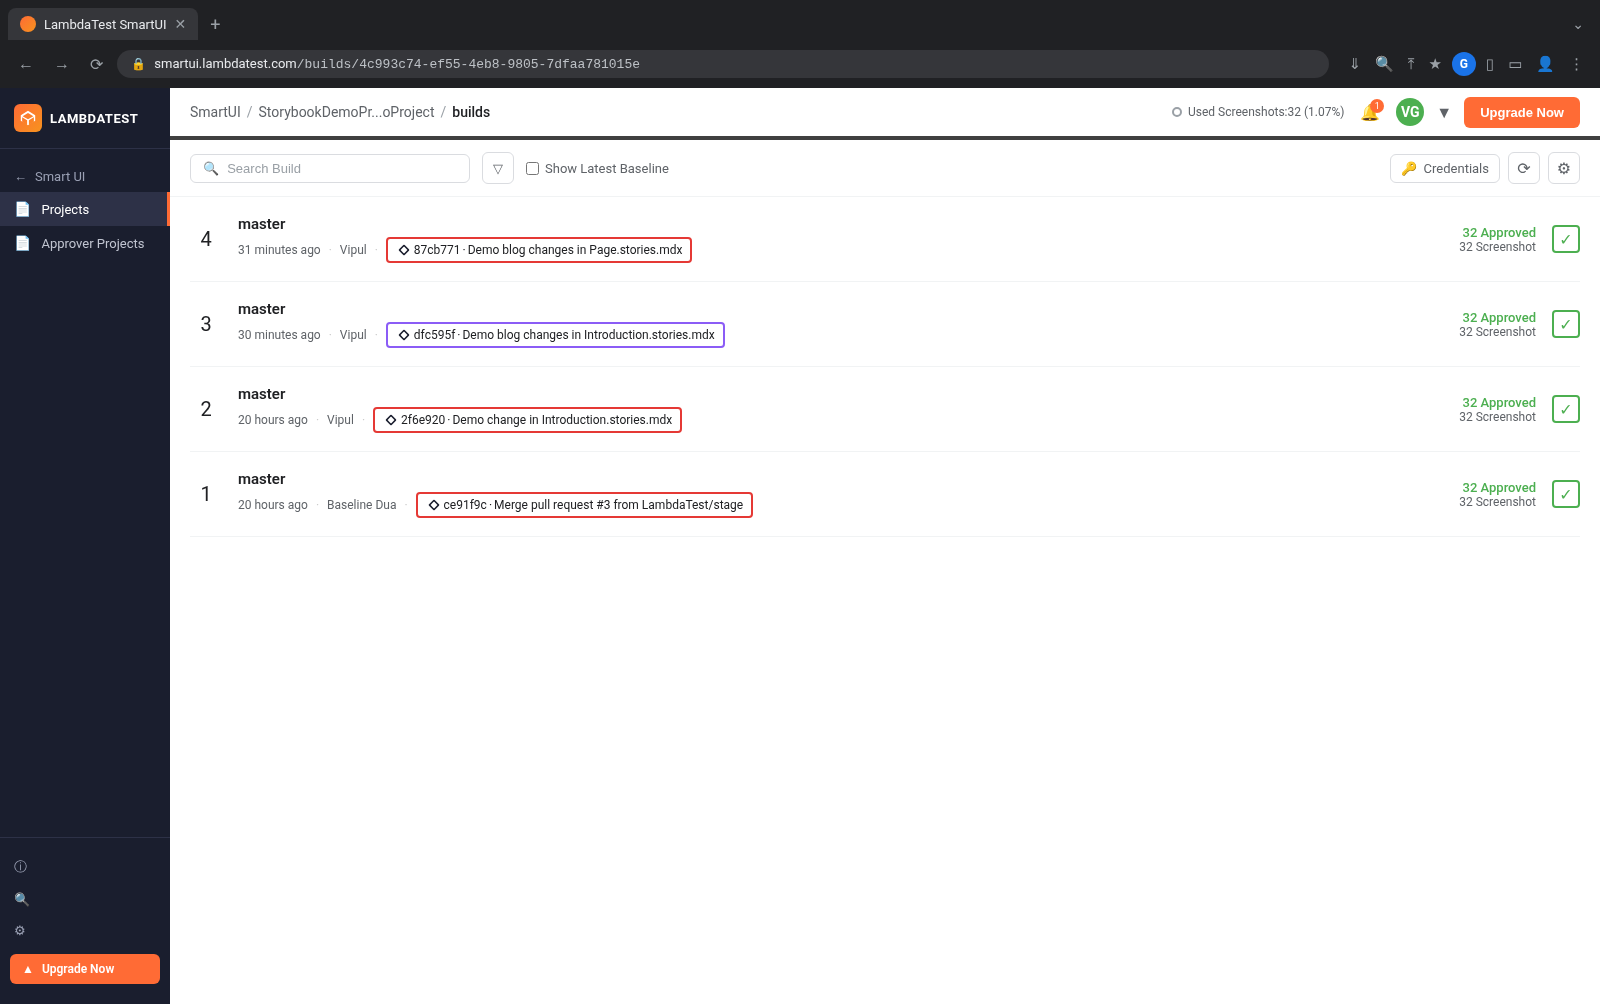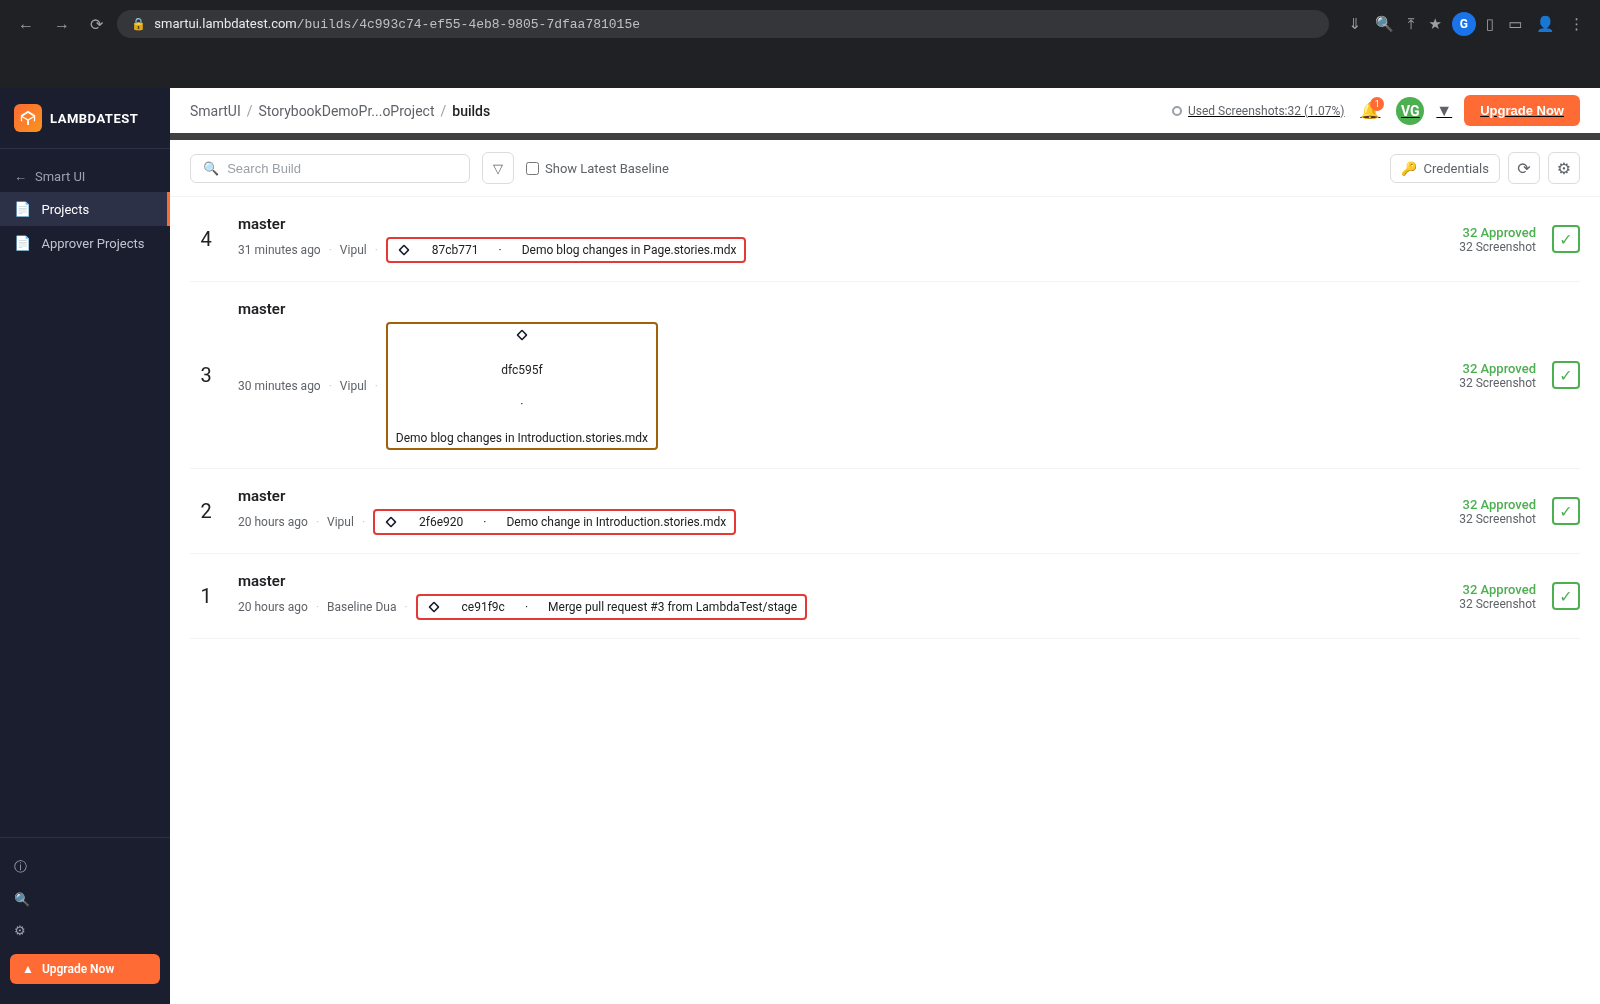--- a/index.html
+++ b/index.html
@@ -42,25 +42,25 @@
     .sidebar-item-icon { font-size: 14px; }
 
     .sidebar-footer { padding: 12px 0; border-top: 1px solid #2d3147; }
     .sidebar-footer-item { display: flex; align-items: center; gap: 10px; padding: 8px 14px; color: #9aa0b4; font-size: 13px; cursor: pointer; }
     .upgrade-footer { background: #ff6b35; margin: 8px 10px; border-radius: 6px; padding: 8px 12px; display: flex; align-items: center; gap: 8px; color: #fff; font-size: 12px; font-weight: 600; cursor: pointer; }
 
     
     .main-content { flex: 1; display: flex; flex-direction: column; overflow: hidden; background: #fff; }
 
     
-    .top-bar { display: flex; align-items: center; justify-content: space-between; padding: 0 20px; height: 52px; border-bottom: 7px solid #404040; flex-shrink: 0; }
+    .top-bar { display: flex; align-items: center; justify-content: space-between; padding: 0 20px; height: 52px; border-bottom: 4px solid #404040; flex-shrink: 0; }
     .breadcrumb { display: flex; align-items: center; gap: 6px; font-size: 14px; color: #5f6368; }
     .breadcrumb .sep { color: #9aa0a6; }
     .breadcrumb .current { color: #202124; font-weight: 500; }
-    .top-bar-actions { display: flex; align-items: center; gap: 12px; text-decoration: underline; }
+    .top-bar-actions { display: flex; align-items: center; gap: 12px; }
     .screenshots-used { display: flex; align-items: center; gap: 6px; font-size: 12px; color: #5f6368; }
     .used-dot { width: 10px; height: 10px; border-radius: 50%; border: 2px solid #9aa0a6; }
     .notif-btn { position: relative; color: #5f6368; cursor: pointer; padding: 4px; }
     .notif-badge { position: absolute; top: 0; right: 0; background: #ff6b35; color: #fff; border-radius: 50%; width: 14px; height: 14px; font-size: 9px; display: flex; align-items: center; justify-content: center; }
     .avatar-btn { width: 28px; height: 28px; background: #4caf50; border-radius: 50%; display: flex; align-items: center; justify-content: center; color: #fff; font-size: 14px; font-weight: 700; cursor: pointer; }
     .upgrade-btn { background: #ff6b35; color: #fff; border: none; border-radius: 6px; padding: 8px 16px; font-size: 13px; font-weight: 600; cursor: pointer; }
 
     
     .filter-bar { display: flex; align-items: center; padding: 12px 20px; gap: 12px; border-bottom: 1px solid #f1f3f4; flex-shrink: 0; }
     .search-box { display: flex; align-items: center; gap: 8px; border: 1px solid #dadce0; border-radius: 6px; padding: 6px 12px; width: 280px; background: #fff; }
@@ -76,34 +76,43 @@
     .settings-btn { width: 32px; height: 32px; border: 1px solid #dadce0; border-radius: 6px; display: flex; align-items: center; justify-content: center; cursor: pointer; color: #5f6368; }
 
     
     .builds-list { flex: 1; overflow-y: auto; padding: 0 20px; }
     .build-row { display: flex; align-items: center; padding: 18px 0; border-bottom: 1px solid #f1f3f4; gap: 16px; }
     .build-number { font-size: 20px; color: #202124; font-weight: 400; width: 32px; flex-shrink: 0; text-align: center; }
     .build-info { flex: 1; }
     .build-branch { font-size: 15px; font-weight: 600; color: #202124; margin-bottom: 4px; }
     .build-meta { display: flex; align-items: center; gap: 8px; font-size: 12px; color: #5f6368; }
     .build-meta .sep { color: #ccc; }
-    .build-commit-tag { display: flex; align-items: center; gap: 20px; border: 2px solid #e53935; border-radius: 4px; padding: 3px 8px; font-size: 12px; color: #202124; background: #fff; }
+    .build-commit-tag { display: flex; align-items: center; gap: 2px; border: 2px solid #e53935; border-radius: 4px; padding: 3px 8px; font-size: 12px; color: #202124; background: #fff; }
     .build-stats { text-align: right; flex-shrink: 0; margin-left: 18px; }
     .stat-approved { color: #4caf50; font-size: 13px; font-weight: 500; }
     .stat-screenshot { color: #5f6368; font-size: 12px; }
     .build-check { flex-shrink: 0; }
     .check-icon { width: 28px; height: 28px; border: 2px solid #4caf50; border-radius: 4px; display: flex; align-items: center; justify-content: center; color: #4caf50; font-size: 16px; }
 
     
     .diamond-icon { width: 16px; height: 16px; flex-shrink: 0; }
   </style>
 </head>
 <body>
 
 <div class="browser-chrome">
+  <div class="tab-bar">
+    <div class="tab">
+      <div class="favicon"></div>
+      <span class="tab-title">LambdaTest SmartUI</span>
+      <span class="close-btn">✕</span>
+    </div>
+    <span class="new-tab-btn">+</span>
+    <div style="margin-left:auto; color:#9aa0a6; font-size:14px; padding:4px 8px;">⌄</div>
+  </div>
   <div class="nav-bar">
     <button class="nav-btn">←</button>
     <button class="nav-btn">→</button>
     <button class="nav-btn">⟳</button>
     <div class="address-bar">
       <span class="lock-icon">🔒</span>
       <span class="address-text">
         <span class="domain">smartui.lambdatest.com</span><span class="path">/builds/4c993c74-ef55-4eb8-9805-7dfaa781015e</span>
       </span>
     </div>
@@ -249,21 +258,21 @@
 
       <div class="build-row">
         <div class="build-number">3</div>
         <div class="build-info">
           <div class="build-branch">master</div>
           <div class="build-meta">
             <span>30 minutes ago</span>
             <span class="sep">·</span>
             <span>Vipul</span>
             <span class="sep">·</span>
-            <div class="build-commit-tag" style="border:2px solid #a16207;flex-direction:column;">
+            <div class="build-commit-tag" style="border:2px solid #8b5cf6;">
               <svg class="diamond-icon" viewBox="0 0 16 16">
                 <rect x="4" y="4" width="8" height="8" transform="rotate(45 8 8)" fill="#1a1e2e" rx="1"></rect>
                 <rect x="5.5" y="5.5" width="5" height="5" transform="rotate(45 8 8)" fill="white" rx="0.5"></rect>
               </svg>
               <span>dfc595f</span>
               <span>·</span>
               <span>Demo blog changes in Introduction.stories.mdx</span>
             </div>
           </div>
         </div>

